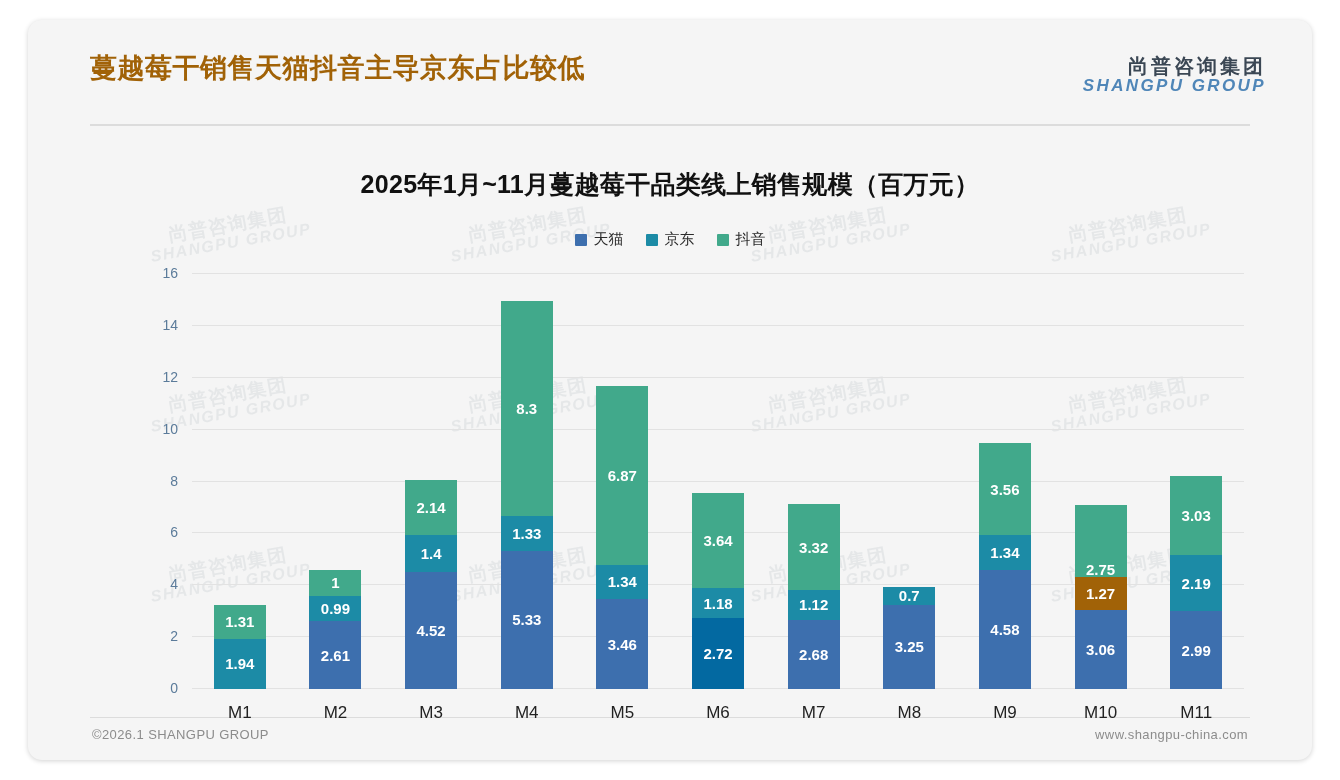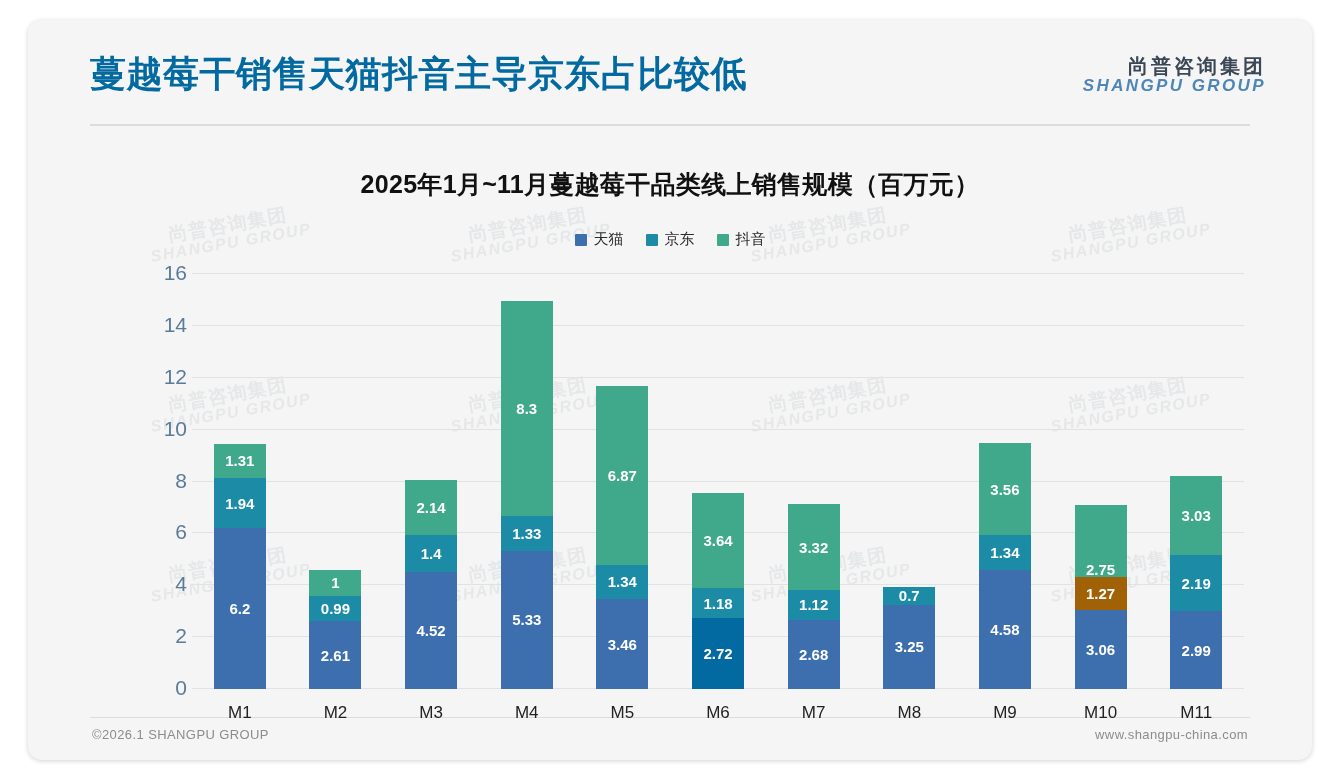--- a/index.html
+++ b/index.html
@@ -30,23 +30,23 @@
   .header {
     position: absolute;
     left: 0; top: 0;
     width: 100%;
     height: 100px;
   }
   .header-title {
     position: absolute;
     left: 62px;
     top: 30px;
-    font-size: 36px;
+    font-size: 27px;
     font-weight: bold;
-    color: #0369a1;
+    color: #a16207;
     letter-spacing: 0.5px;
     white-space: nowrap;
   }
   .brand {
     position: absolute;
     right: 46px;
     top: 36px;
     text-align: right;
     line-height: 1.05;
   }
@@ -154,23 +154,23 @@
     position: absolute;
     left: 0;
     bottom: 0;
     width: 100%;
     height: 1px;
     background: #d5d5d5;
   }
   .ytick {
     position: absolute;
     right: 100%;
-    margin-right: 5px;
+    margin-right: 14px;
     transform: translateY(-50%);
-    font-size: 21px;
+    font-size: 14px;
     color: #5b7b9a;
     white-space: nowrap;
   }
   .bars {
     position: absolute;
     left: 0; top: 0;
     width: 100%; height: 100%;
     display: flex;
     z-index: 2;
   }
@@ -321,23 +321,20 @@
           <span class="legend-swatch" style="background: rgb(65, 169, 139);"></span>
           <span>抖音</span>
         </div>
       </div>
 
     <div class="plot" id="plot">
       <div class="axis-base"></div>
       <div class="bars" id="bars">
           <div class="bar-slot">
             <div class="bar-stack" style="height: 59.0625%;">
-              <div class="seg" style="background: rgb(61, 111, 174); height: 65.6085%;">
-                <span class="seg-label">6.2</span>
-              </div>
               <div class="seg" style="background: rgb(28, 139, 166); height: 20.5291%;">
                 <span class="seg-label">1.94</span>
               </div>
               <div class="seg" style="background: rgb(65, 169, 139); height: 13.8624%;">
                 <span class="seg-label">1.31</span>
               </div>
             </div>
             <div class="xtick">M1</div>
           </div>
           <div class="bar-slot">

